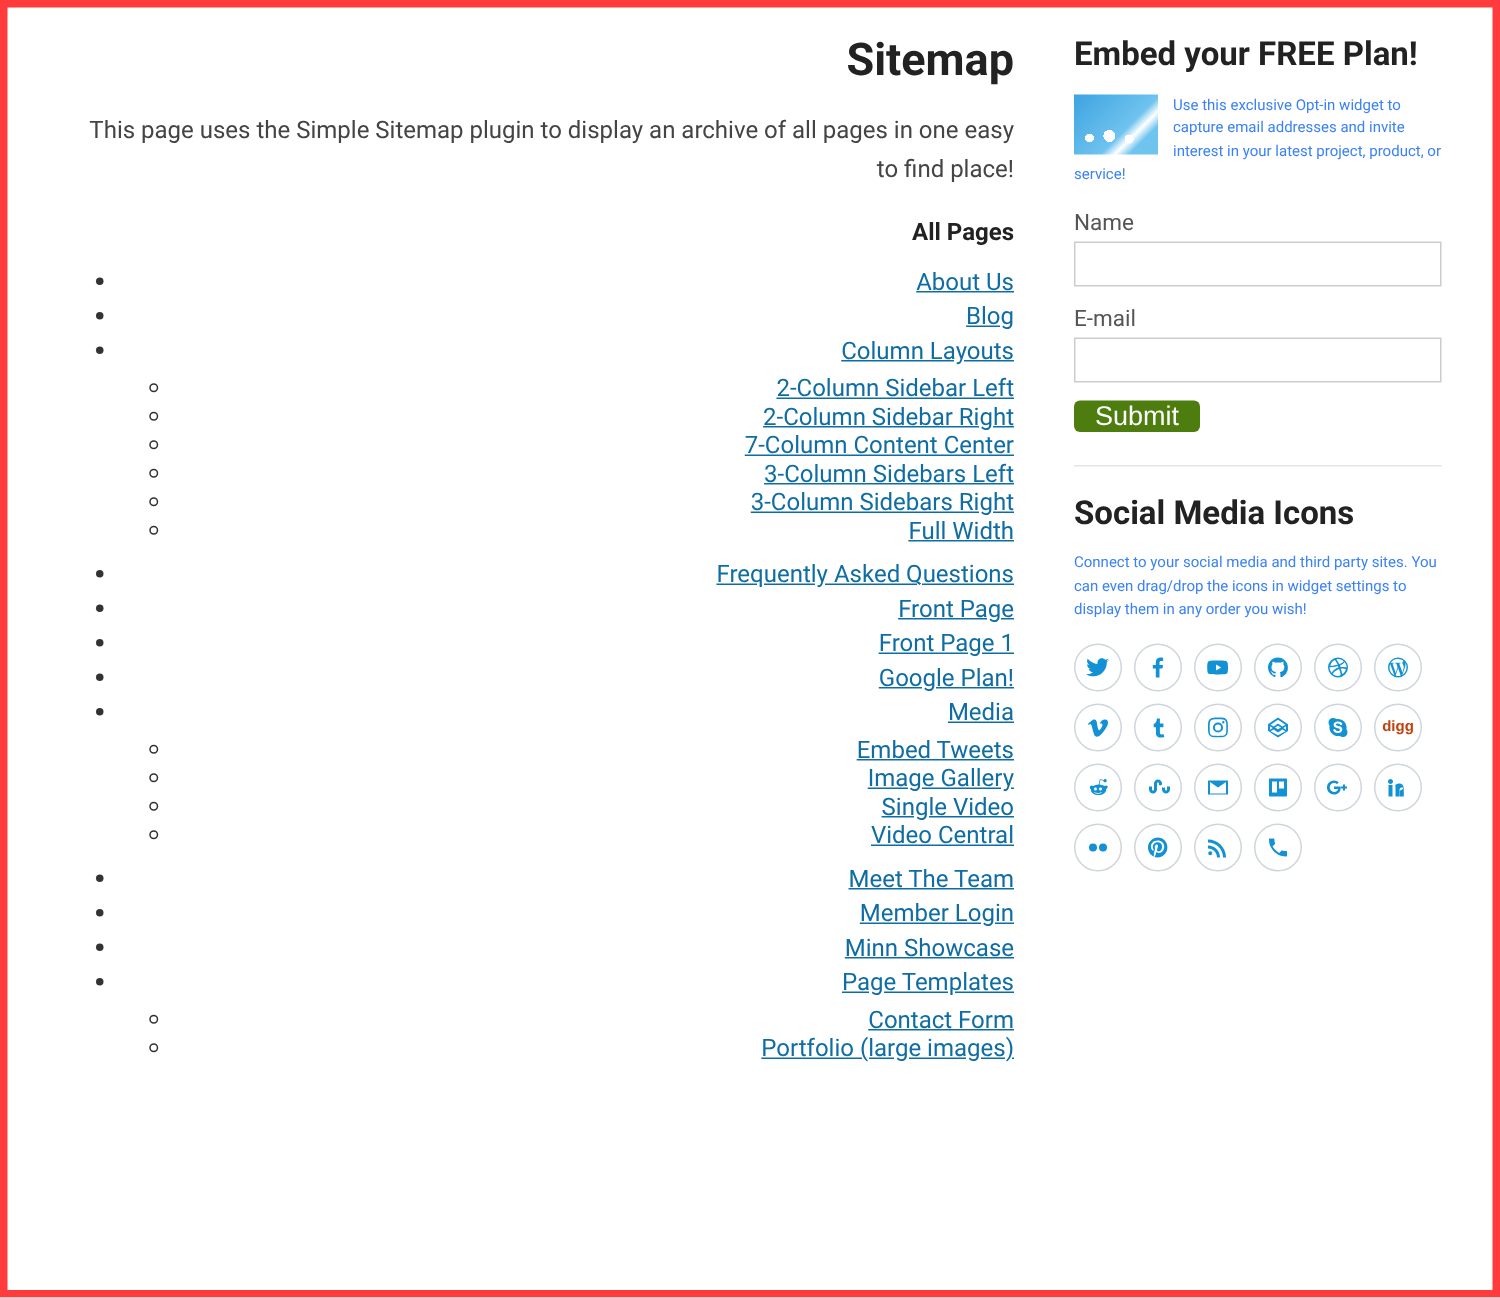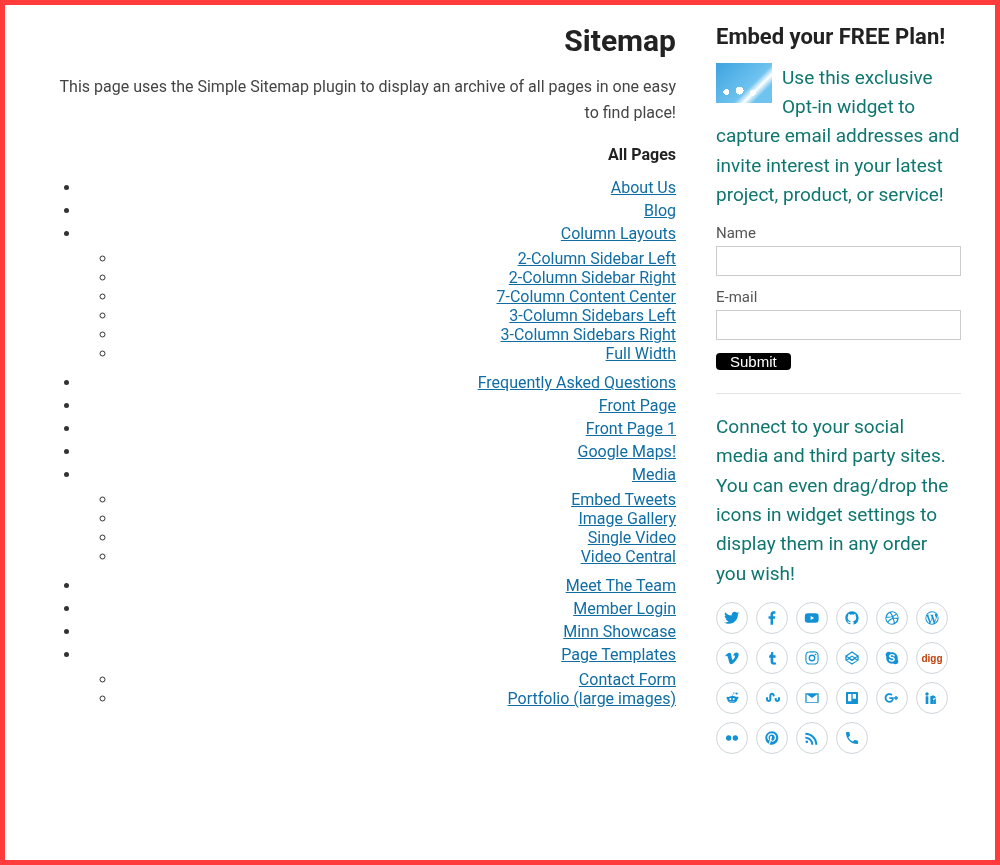--- a/index.html
+++ b/index.html
@@ -78,46 +78,46 @@
     position:relative;
   }
   .opt-thumb::after{
     content:""; position:absolute; left:6px; bottom:4px;
     width:44px; height:14px;
     background: radial-gradient(circle at 10% 50%, #fff 0 3px, transparent 3px),
                 radial-gradient(circle at 40% 40%, #fff 0 4px, transparent 4px),
                 radial-gradient(circle at 70% 55%, #fff 0 3px, transparent 3px);
   }
   .widget p {
-    font-size: 19px;
-    color: #0f766e;
+    font-size: 10px;
+    color: #3b82f6;
     line-height: 1.55;
     margin: 0 0 14px 0;
   }
   .form-row { margin-bottom: 12px; }
   .form-row label {
     display:block;
     color:#555;
     font-size:15px;
     margin-bottom:4px;
   }
   .form-row input[type=text]{
     width:100%;
     height:30px;
     border:1px solid #ccc;
     padding:0 6px;
     font-size:14px;
   }
   .submit-btn{
-    background:#000000;
+    background:#4d7c0f;
     color:#fff;
     border:none;
     border-radius:4px;
     padding:0 14px;
-    font-size:15px;
+    font-size:18px;
     cursor:pointer;
   }
   hr.widget-sep{
     border:none;
     border-top:1px solid #e4e4e4;
     margin:22px 0 18px 0;
   }
   .icon-grid{
     display:flex;
     flex-wrap:wrap;
@@ -153,21 +153,21 @@
             <li><a href="#">2-Column Sidebar Left</a></li>
             <li><a href="#">2-Column Sidebar Right</a></li>
             <li><a href="#">7-Column Content Center</a></li>
             <li><a href="#">3-Column Sidebars Left</a></li>
             <li><a href="#">3-Column Sidebars Right</a></li>
             <li><a href="#">Full Width</a></li>
           </ul></li>
         <li><a href="#">Frequently Asked Questions</a></li>
         <li><a href="#">Front Page</a></li>
         <li><a href="#">Front Page 1</a></li>
-        <li><a href="#">Google Maps!</a></li>
+        <li><a href="#">Google Plan!</a></li>
         <li><a href="#">Media</a><ul>
             <li><a href="#">Embed Tweets</a></li>
             <li><a href="#">Image Gallery</a></li>
             <li><a href="#">Single Video</a></li>
             <li><a href="#">Video Central</a></li>
           </ul></li>
         <li><a href="#">Meet The Team</a></li>
         <li><a href="#">Member Login</a></li>
         <li><a href="#">Minn Showcase</a></li>
         <li><a href="#">Page Templates</a><ul>
@@ -189,20 +189,21 @@
       <div class="form-row">
         <label>E-mail</label>
         <input type="text" style="">
       </div>
       <button class="submit-btn">Submit</button>
     </div>
 
     <hr class="widget-sep">
 
     <div class="widget">
+      <h3 class="widget-title">Social Media Icons</h3>
       <p>Connect to your social media and third party sites. You can even drag/drop the icons in widget settings to display them in any order you wish!</p>
       <div class="icon-grid" id="icon-grid">
           <div class="soc">
             <svg viewBox="0 0 24 24">
               <path d="M23 4.9c-.8.4-1.7.6-2.6.8.9-.6 1.6-1.5 2-2.6-.9.5-1.9.9-3 1.1C18.5 3.3 17.3 2.7 16 2.7c-2.5 0-4.6 2.1-4.6 4.6 0 .4 0 .7.1 1.1C7.7 8.2 4.1 6.3 1.7 3.3c-.4.7-.6 1.5-.6 2.3 0 1.6.8 3 2.1 3.8-.8 0-1.5-.2-2.1-.6v.1c0 2.2 1.6 4.1 3.7 4.5-.4.1-.8.2-1.2.2-.3 0-.6 0-.9-.1.6 1.8 2.3 3.2 4.3 3.2-1.6 1.2-3.6 2-5.7 2H0c2.1 1.3 4.6 2.1 7.3 2.1 8.7 0 13.5-7.2 13.5-13.5v-.6c.9-.7 1.7-1.5 2.2-2.4z"></path>
             </svg>
           </div>
           <div class="soc">
             <svg viewBox="0 0 24 24">
               <path d="M13.5 22v-9h3l.5-3.5h-3.5V7.2c0-1 .3-1.7 1.7-1.7h1.9V2.3C16.7 2.2 15.6 2 14.3 2c-2.7 0-4.5 1.6-4.5 4.7v2.8H6.8V13h3v9h3.7z"></path>

